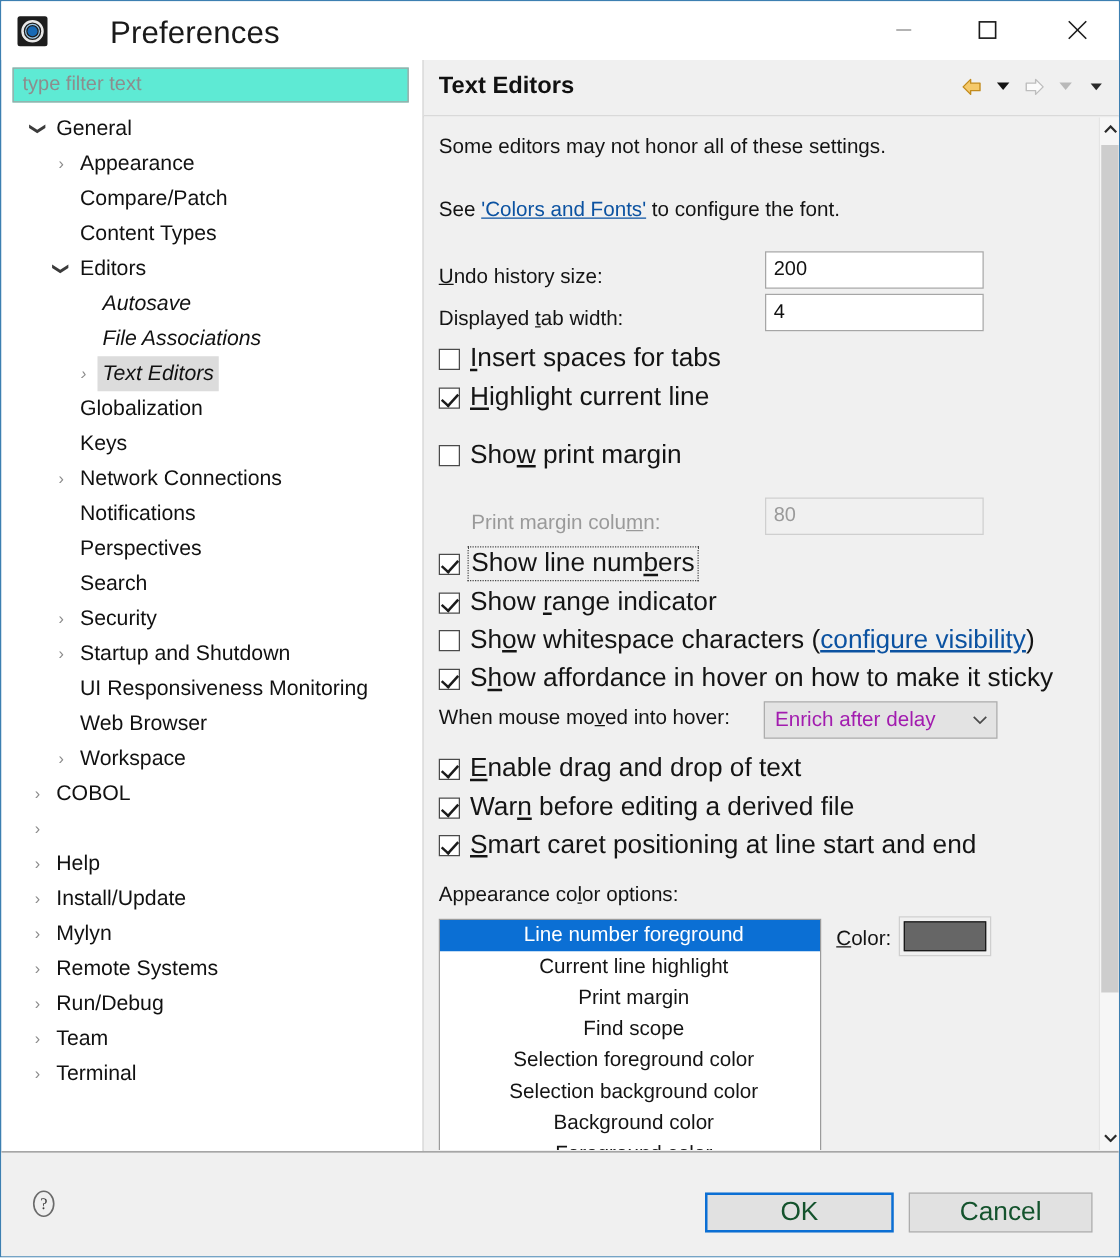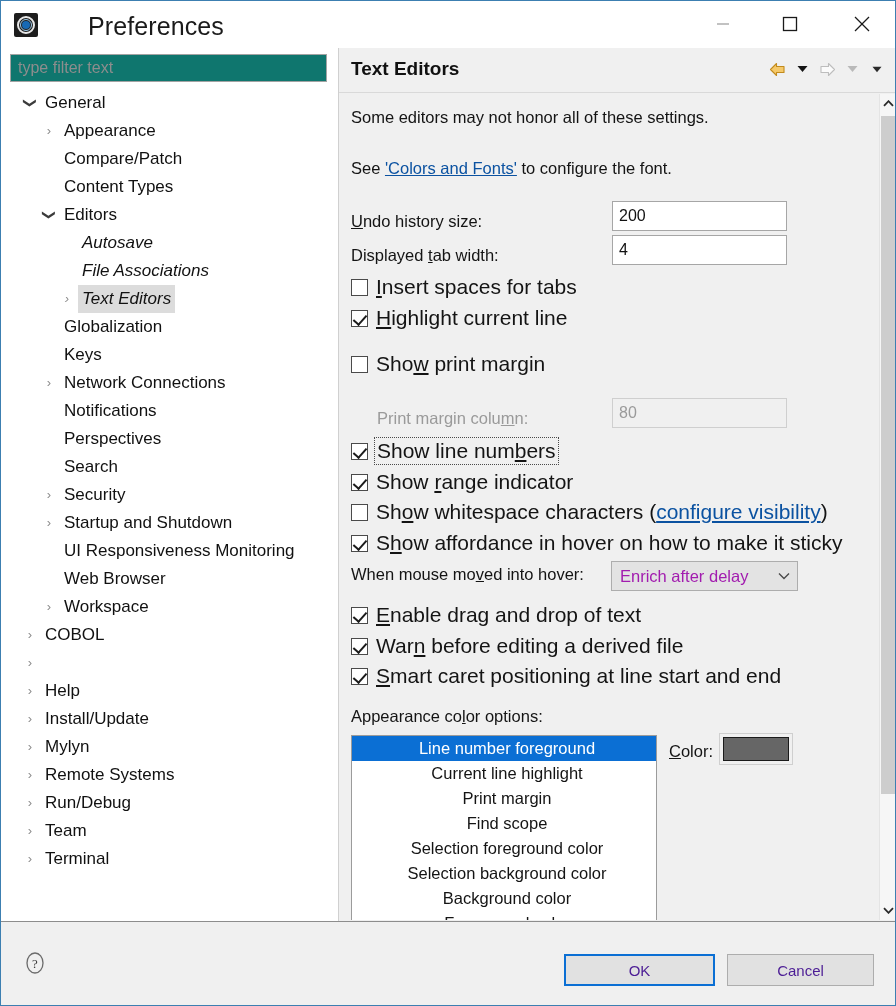--- a/index.html
+++ b/index.html
@@ -79,21 +79,21 @@
   #btn-close { left: 838px; }
   .wbtn svg { display: block; margin: 0 auto; }
 
   
   #filter-input {
     position: absolute;
     left: 9px; top: 53px;
     width: 317px; height: 28px;
     box-sizing: border-box;
     border: 1px solid #a3a3a3;
-    background: #0f766e;
+    background: #5eead4;
     font-family: "Liberation Sans", sans-serif;
     font-size: 16px;
     color: #111;
     padding: 0 7px;
     outline: none;
   }
   #filter-input::placeholder { color: #8d8d8d; opacity: 1; }
 
   
   #tree {
@@ -358,22 +358,22 @@
     cursor: default;
   }
   .dlgbtn {
     position: absolute;
     top: 32px;
     height: 32px;
     box-sizing: border-box;
     background: #e1e1e1;
     border: 1px solid #adadad;
     font-family: "Liberation Sans", sans-serif;
-    font-size: 15px;
-    color: #4c1d95;
+    font-size: 21px;
+    color: #14532d;
     cursor: default;
   }
   #btn-ok {
     left: 563px; width: 151px;
     border: 2px solid #0b6fd4;
   }
   #btn-cancel {
     left: 726px; width: 147px;
   }
 

